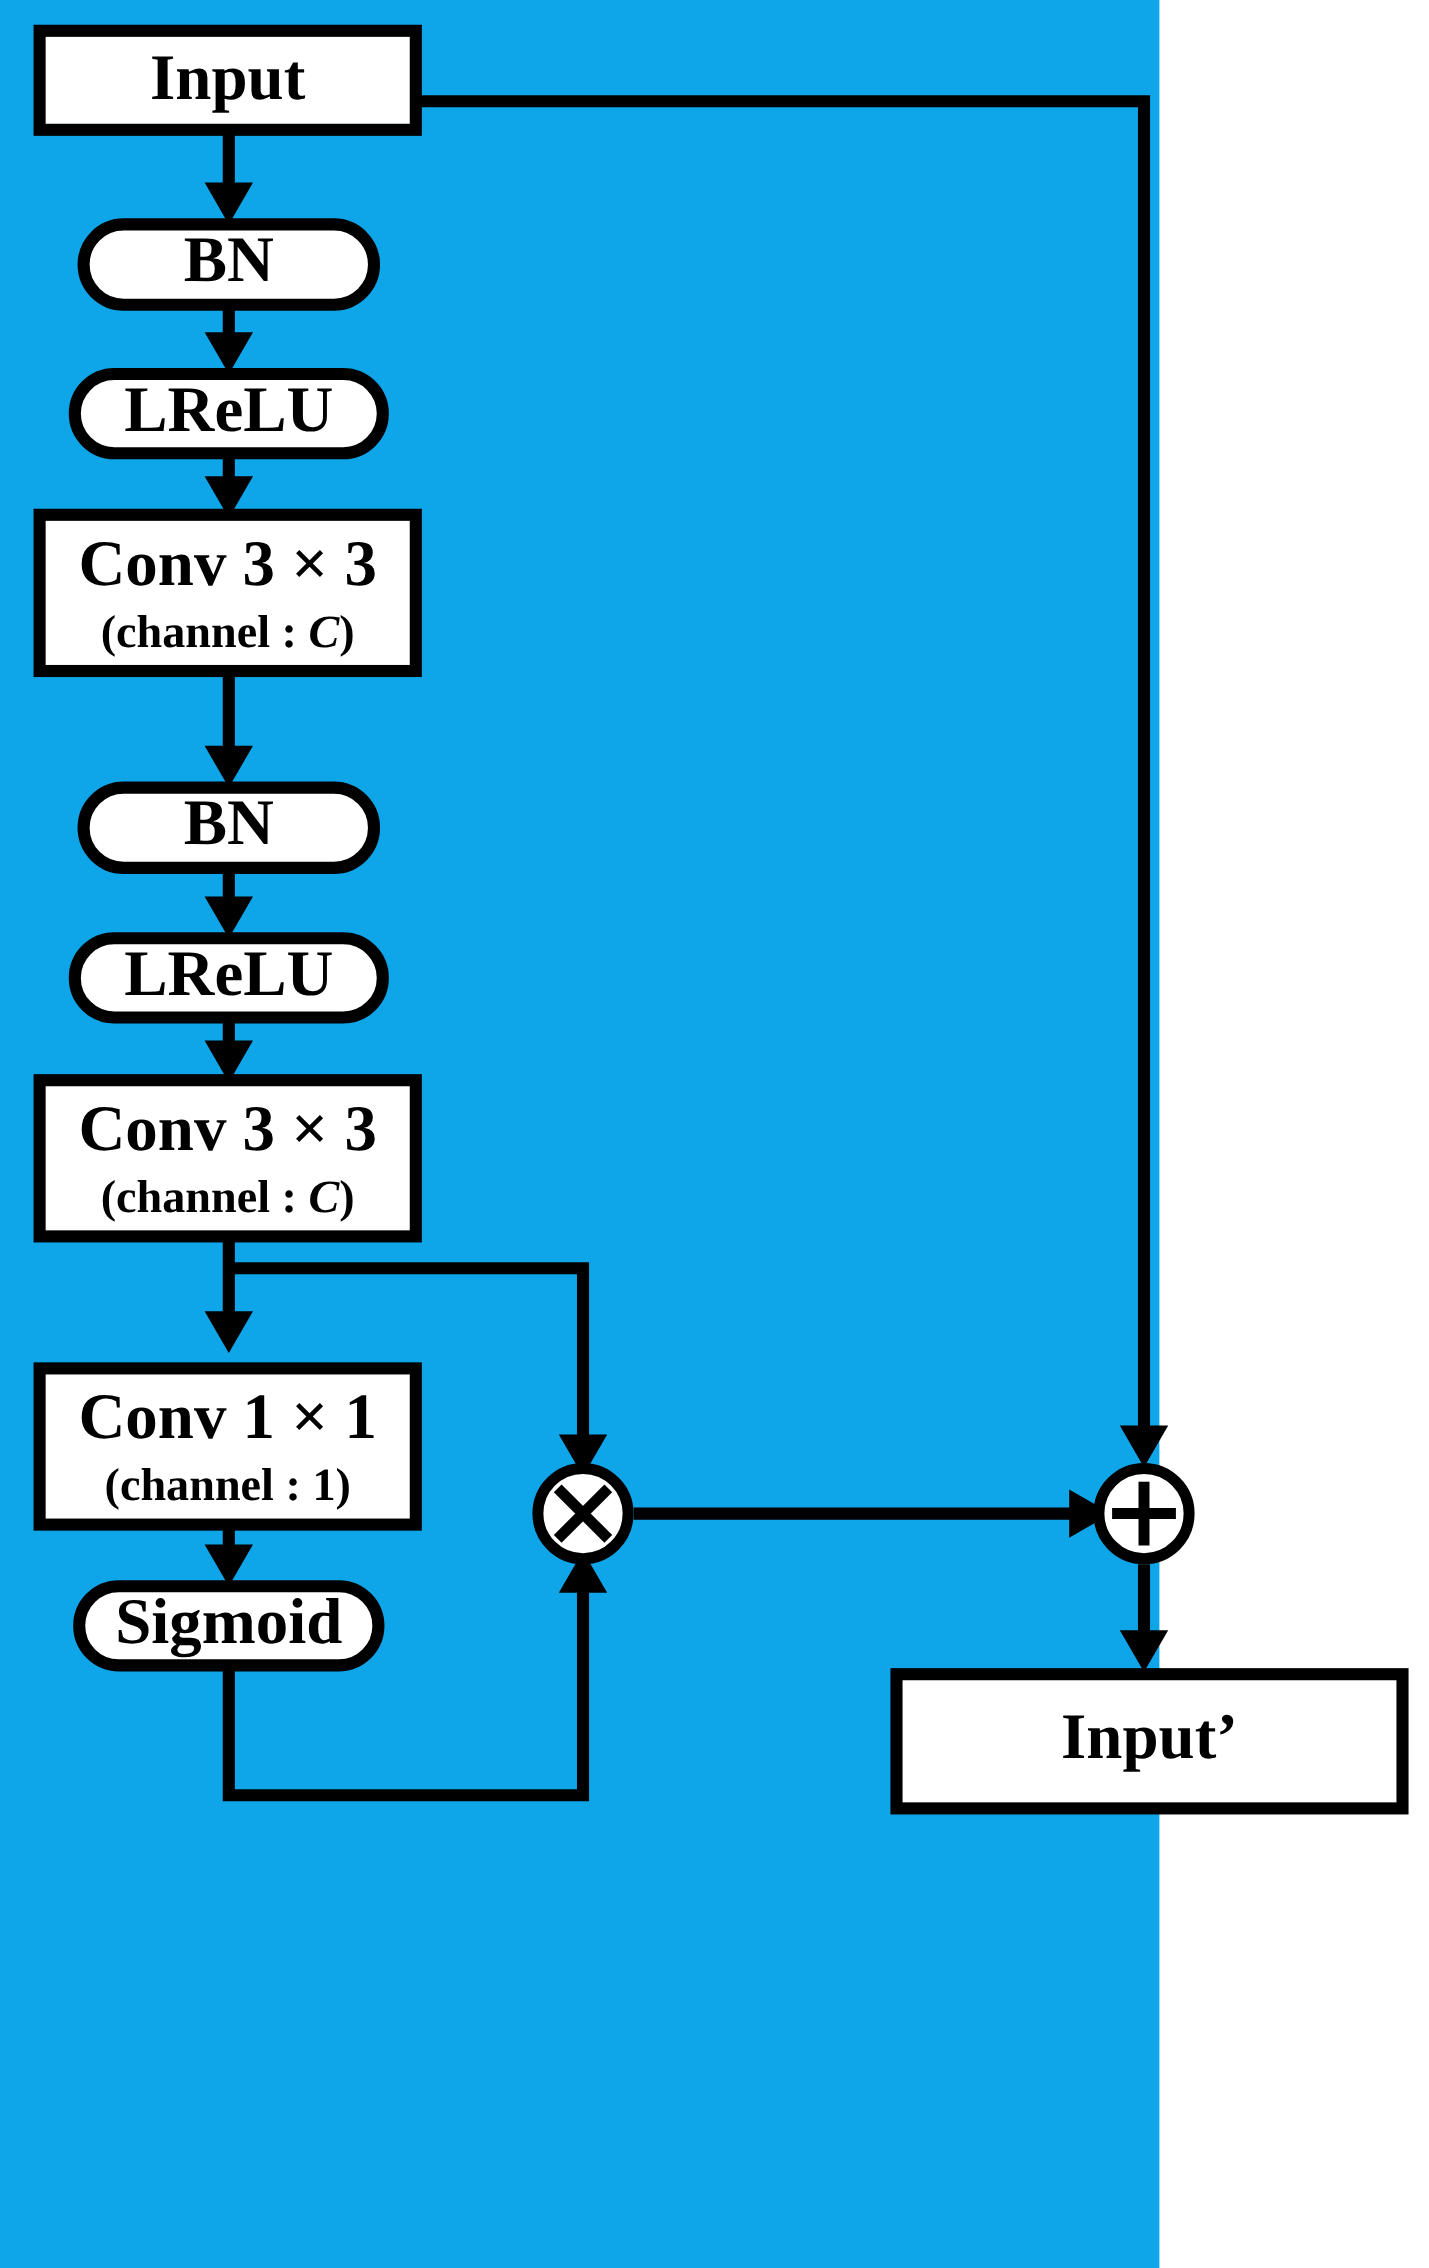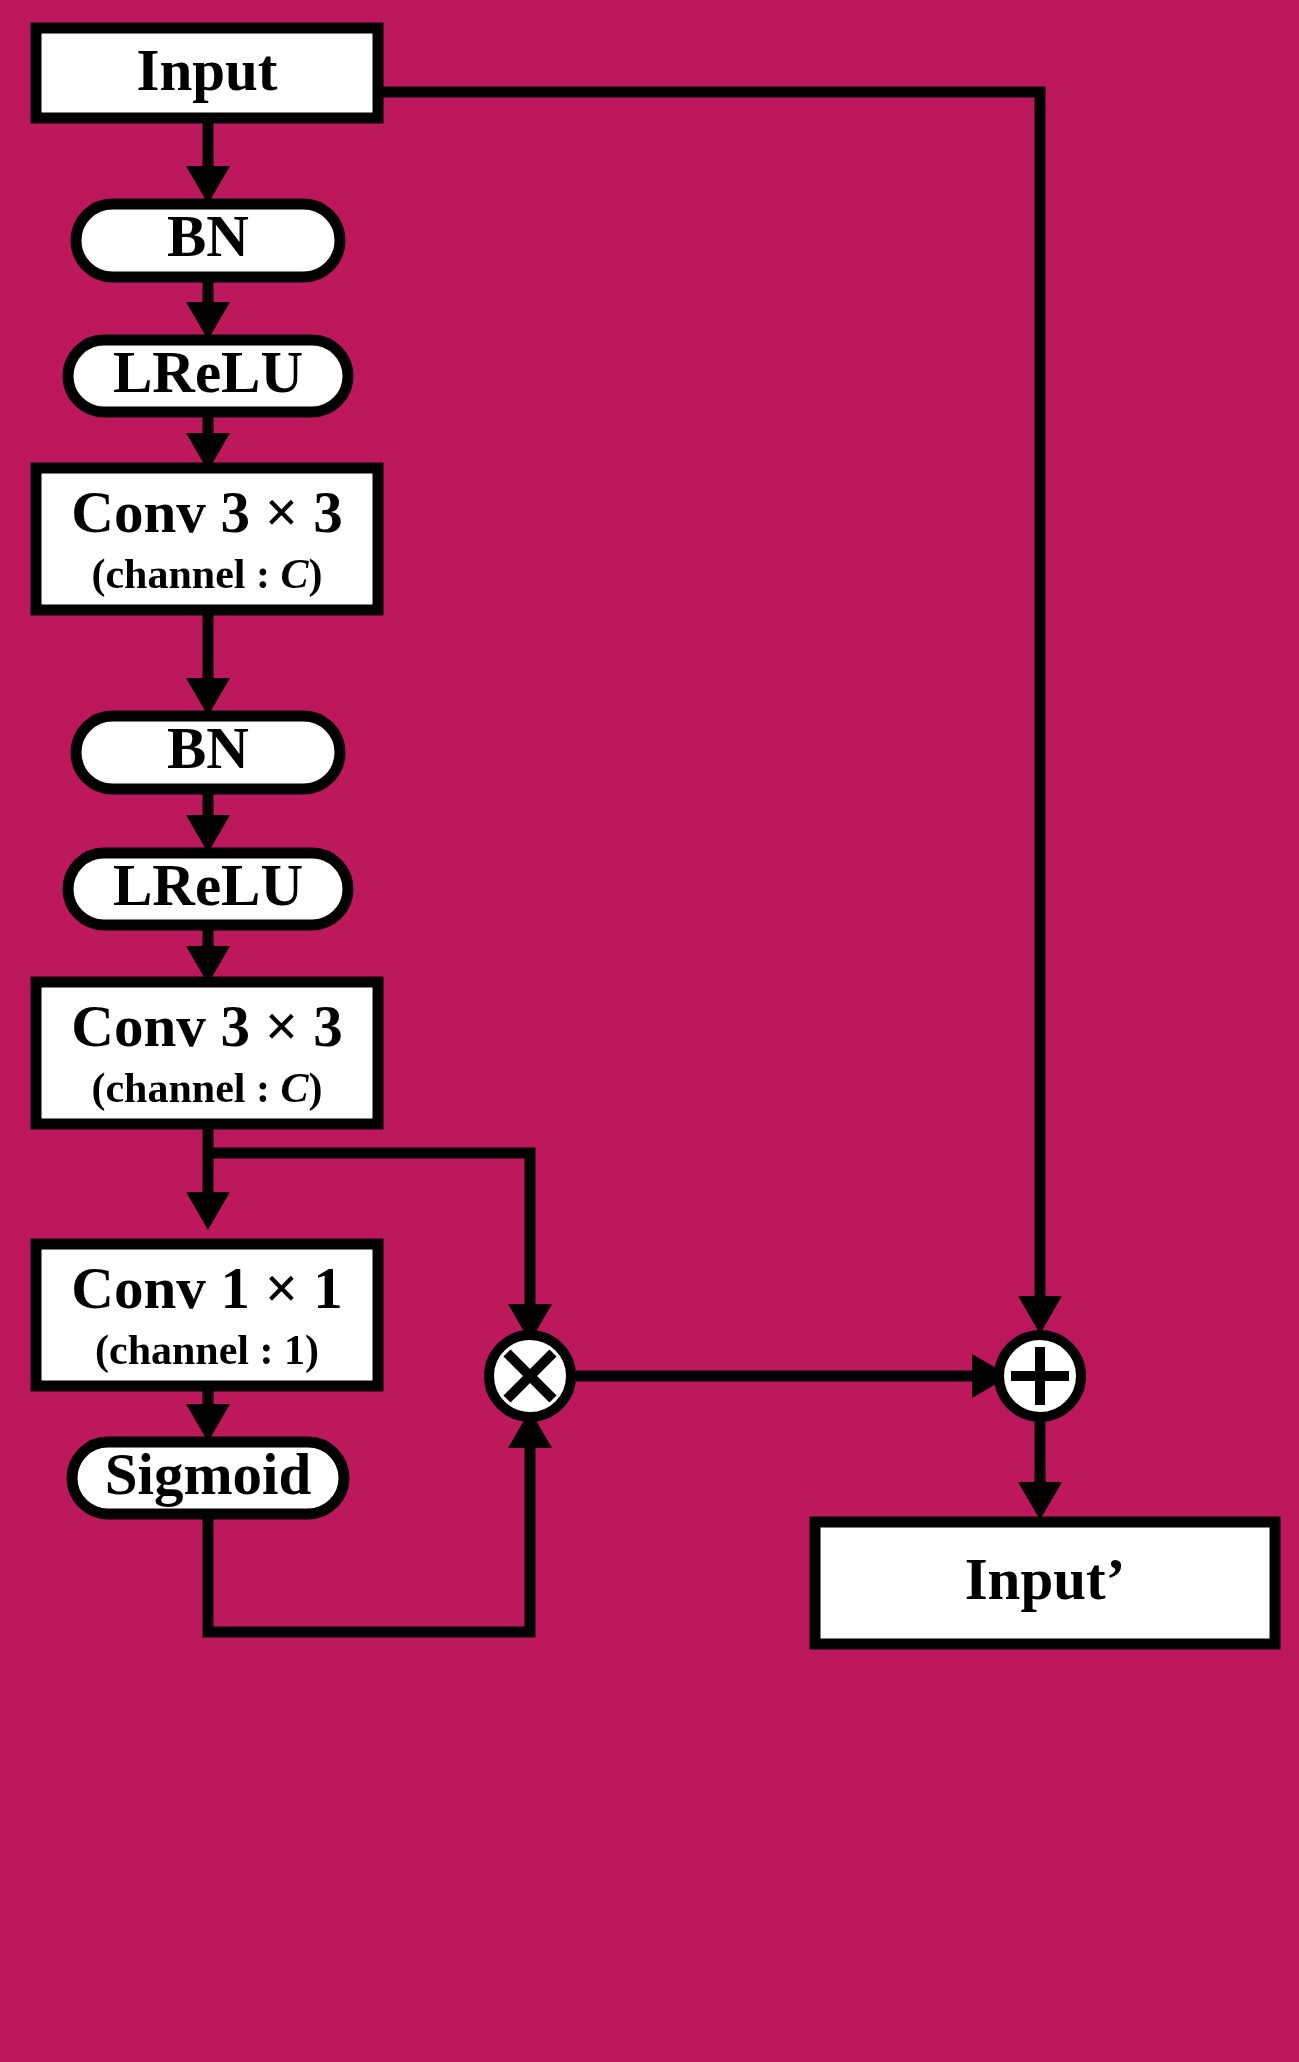--- a/index.html
+++ b/index.html
@@ -8,23 +8,23 @@
     background: #ffffff;
   }
   body {
     width: 1299px;
     height: 2062px;
     font-family: "Liberation Serif", serif;
     overflow: hidden;
   }
   #diagram-root {
     position: relative;
-    width: 1299px;
+    width: 1054px;
     height: 2062px;
-    background: #be185d;
+    background: #0ea5e9;
   }
   svg.diagram {
     display: block;
     width: 1299px;
     height: 2062px;
   }
   .node-shape {
     fill: #ffffff;
     stroke: #000000;
   }

